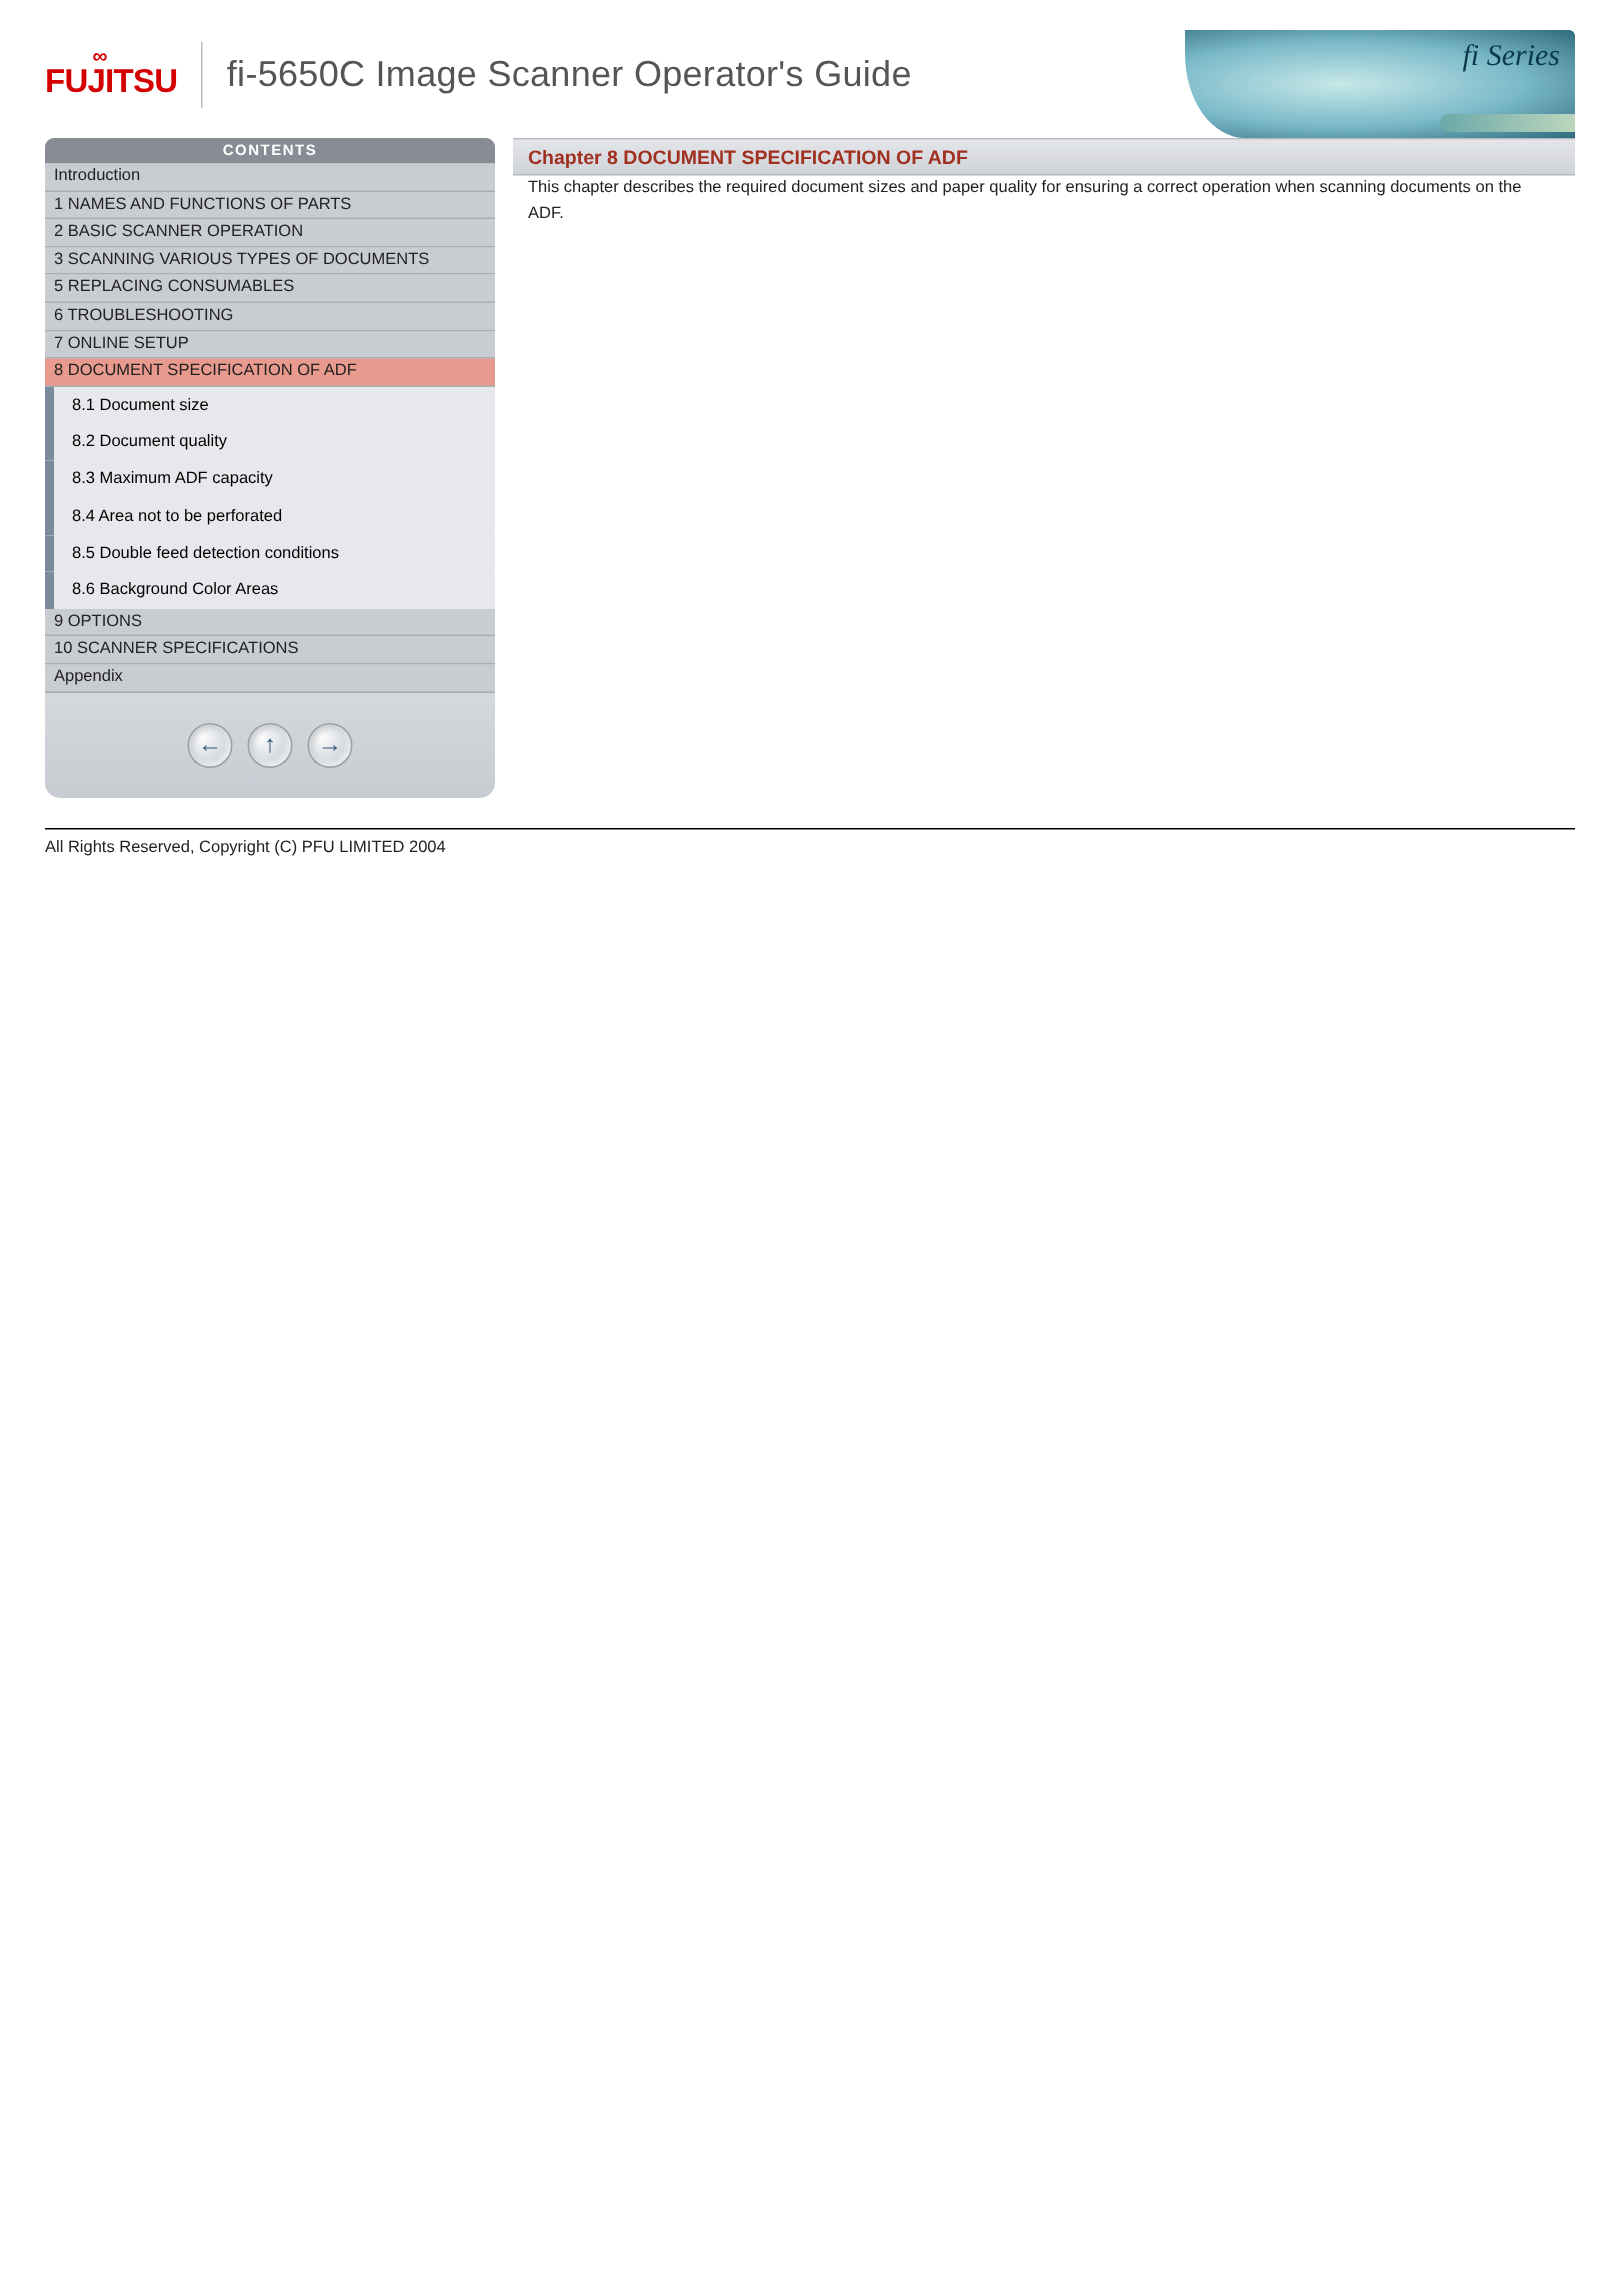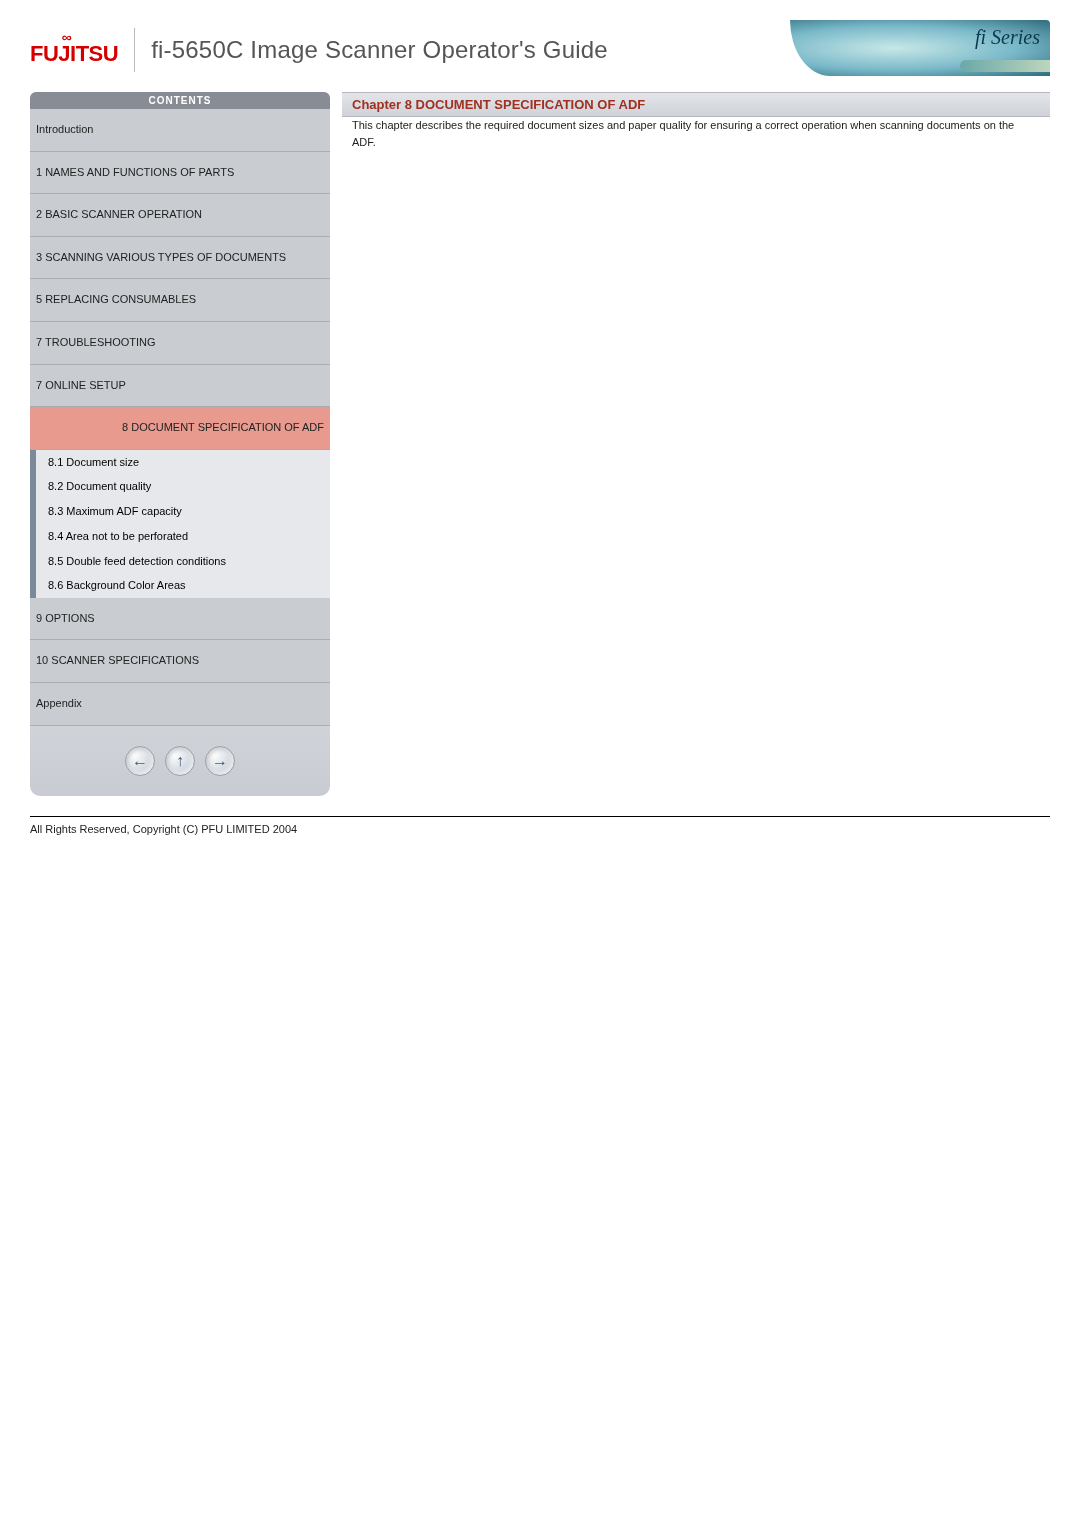--- a/index.html
+++ b/index.html
@@ -50,21 +50,21 @@
   .banner-title {
     font-size: 24px;
     color: #555;
     letter-spacing: 0.2px;
   }
   .banner-right {
     position: absolute;
     right: 0;
     top: 0;
     width: 260px;
-    height: 56px;
+    height: 72px;
     background: radial-gradient(ellipse at 40% 50%, #c7e8e8 0%, #7ab9c9 55%, #2d6b7e 100%);
     border-bottom-left-radius: 40px 56px;
     border-top-right-radius: 4px;
     overflow: hidden;
   }
   .banner-series {
     position: absolute;
     right: 10px;
     top: 6px;
     font-style: italic;
@@ -101,29 +101,28 @@
     font-weight: bold;
     text-align: center;
     letter-spacing: 1px;
     font-size: 10px;
     padding: 3px 0;
     border-top-left-radius: 6px;
     border-top-right-radius: 6px;
   }
   .toc-item {
     border-bottom: 1px solid #a9acb2;
-    padding: 12px 6px;
+    padding: 0 6px;
     background: #c9ccd1;
     color: #222;
     cursor: pointer;
     line-height: 1.6;
   }
   .toc-item.active {
     background: #e79a8d;
-    text-align: right;
   }
   .toc-sub {
     background: #e6e8eb;
     border-left: 6px solid #7a8a9a;
     padding: 3px 6px 3px 12px;
     font-size: 11px;
     cursor: pointer;
     line-height: 1.7;
   }
   .nav-buttons {
@@ -198,21 +197,21 @@
   <div class="layout">
 
     <div class="sidebar">
       <div class="contents-header">CONTENTS</div>
 
       <div class="toc-item">Introduction</div>
       <div class="toc-item">1 NAMES AND FUNCTIONS OF PARTS</div>
       <div class="toc-item">2 BASIC SCANNER OPERATION</div>
       <div class="toc-item">3 SCANNING VARIOUS TYPES OF DOCUMENTS</div>
       <div class="toc-item">5 REPLACING CONSUMABLES</div>
-      <div class="toc-item">7 TROUBLESHOOTING</div>
+      <div class="toc-item">6 TROUBLESHOOTING</div>
       <div class="toc-item">7 ONLINE SETUP</div>
       <div class="toc-item active">8 DOCUMENT SPECIFICATION OF ADF</div>
       <div class="toc-sub">8.1 Document size</div>
       <div class="toc-sub">8.2 Document quality</div>
       <div class="toc-sub">8.3 Maximum ADF capacity</div>
       <div class="toc-sub">8.4 Area not to be perforated</div>
       <div class="toc-sub">8.5 Double feed detection conditions</div>
       <div class="toc-sub">8.6 Background Color Areas</div>
       <div class="toc-item">9 OPTIONS</div>
       <div class="toc-item">10 SCANNER SPECIFICATIONS</div>

